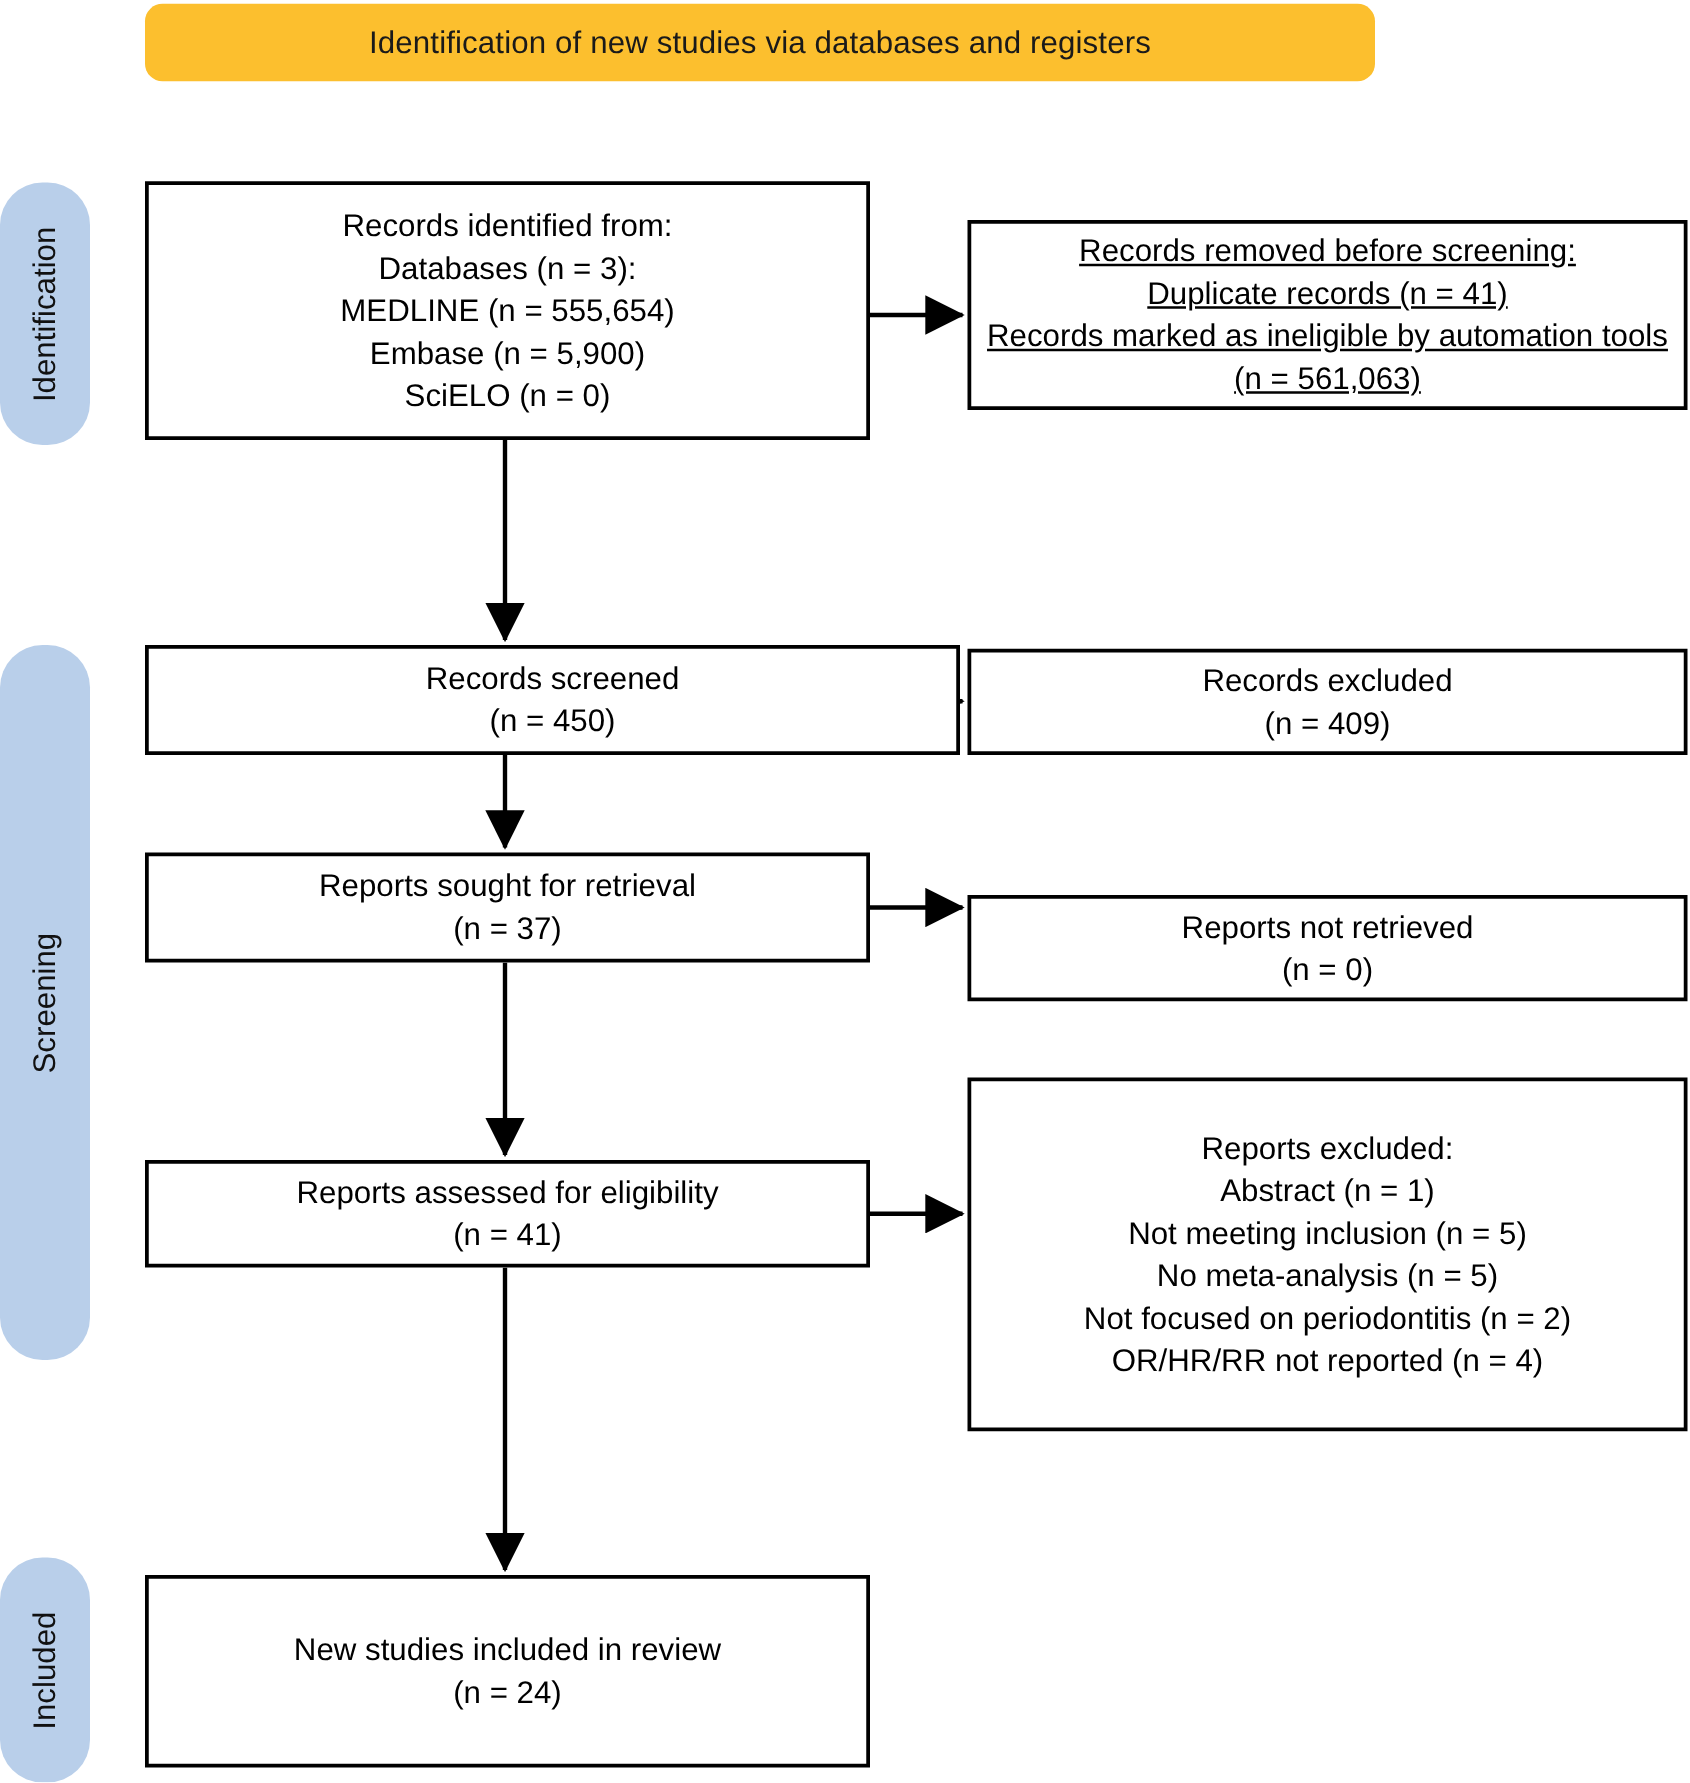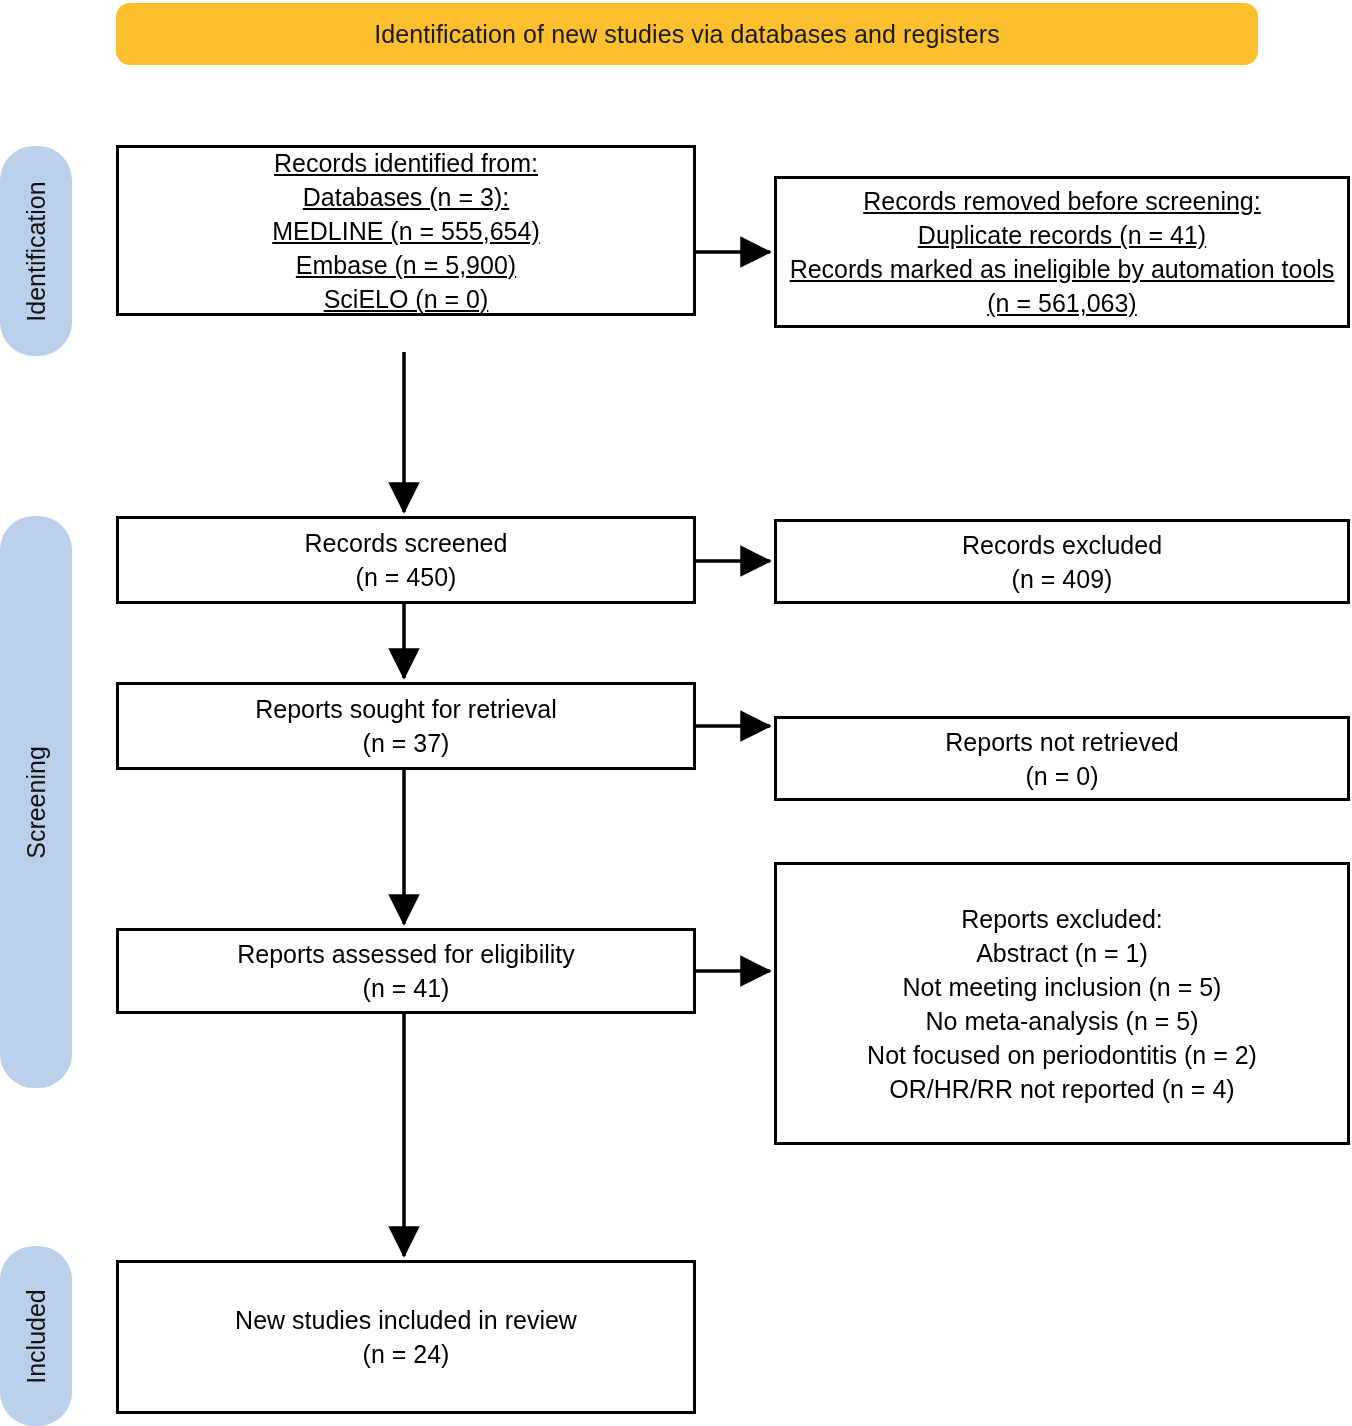--- a/index.html
+++ b/index.html
@@ -16,21 +16,21 @@
     height: 1426px;
     background: #ffffff;
     overflow: hidden;
   }
 
   
   .banner {
     position: absolute;
     left: 116px;
     top: 3px;
-    width: 1142px;
+    width: 984px;
     height: 62px;
     background: #FCBF2E;
     border-radius: 14px;
     display: flex;
     align-items: center;
     justify-content: center;
   }
   .banner-label {
     font-size: 25px;
     color: #1a1a1a;
@@ -75,22 +75,22 @@
   }
   .flow-box .box-text {
     font-size: 25px;
     line-height: 1.36;
     color: #000000;
     padding: 0 10px;
     white-space: pre-line;
   }
 
   
-  #box-identified       { left: 116px; top: 145px;  width: 580px; height: 171px; text-decoration: underline; }
-  #box-screened         { left: 116px; top: 516px;  width: 580px; height: 88px; }
+  #box-identified       { left: 116px; top: 145px;  width: 580px; height: 207px; }
+  #box-screened         { left: 116px; top: 516px;  width: 652px; height: 88px; }
   #box-sought           { left: 116px; top: 682px;  width: 580px; height: 88px; }
   #box-assessed         { left: 116px; top: 928px;  width: 580px; height: 86px; }
   #box-included         { left: 116px; top: 1260px; width: 580px; height: 154px; }
 
   
   #box-removed          { left: 774px; top: 176px;  width: 576px; height: 152px; text-decoration: underline; }
   #box-excluded         { left: 774px; top: 519px;  width: 576px; height: 85px; }
   #box-not-retrieved    { left: 774px; top: 716px;  width: 576px; height: 85px; }
   #box-reports-excluded { left: 774px; top: 862px;  width: 576px; height: 283px; }
 

